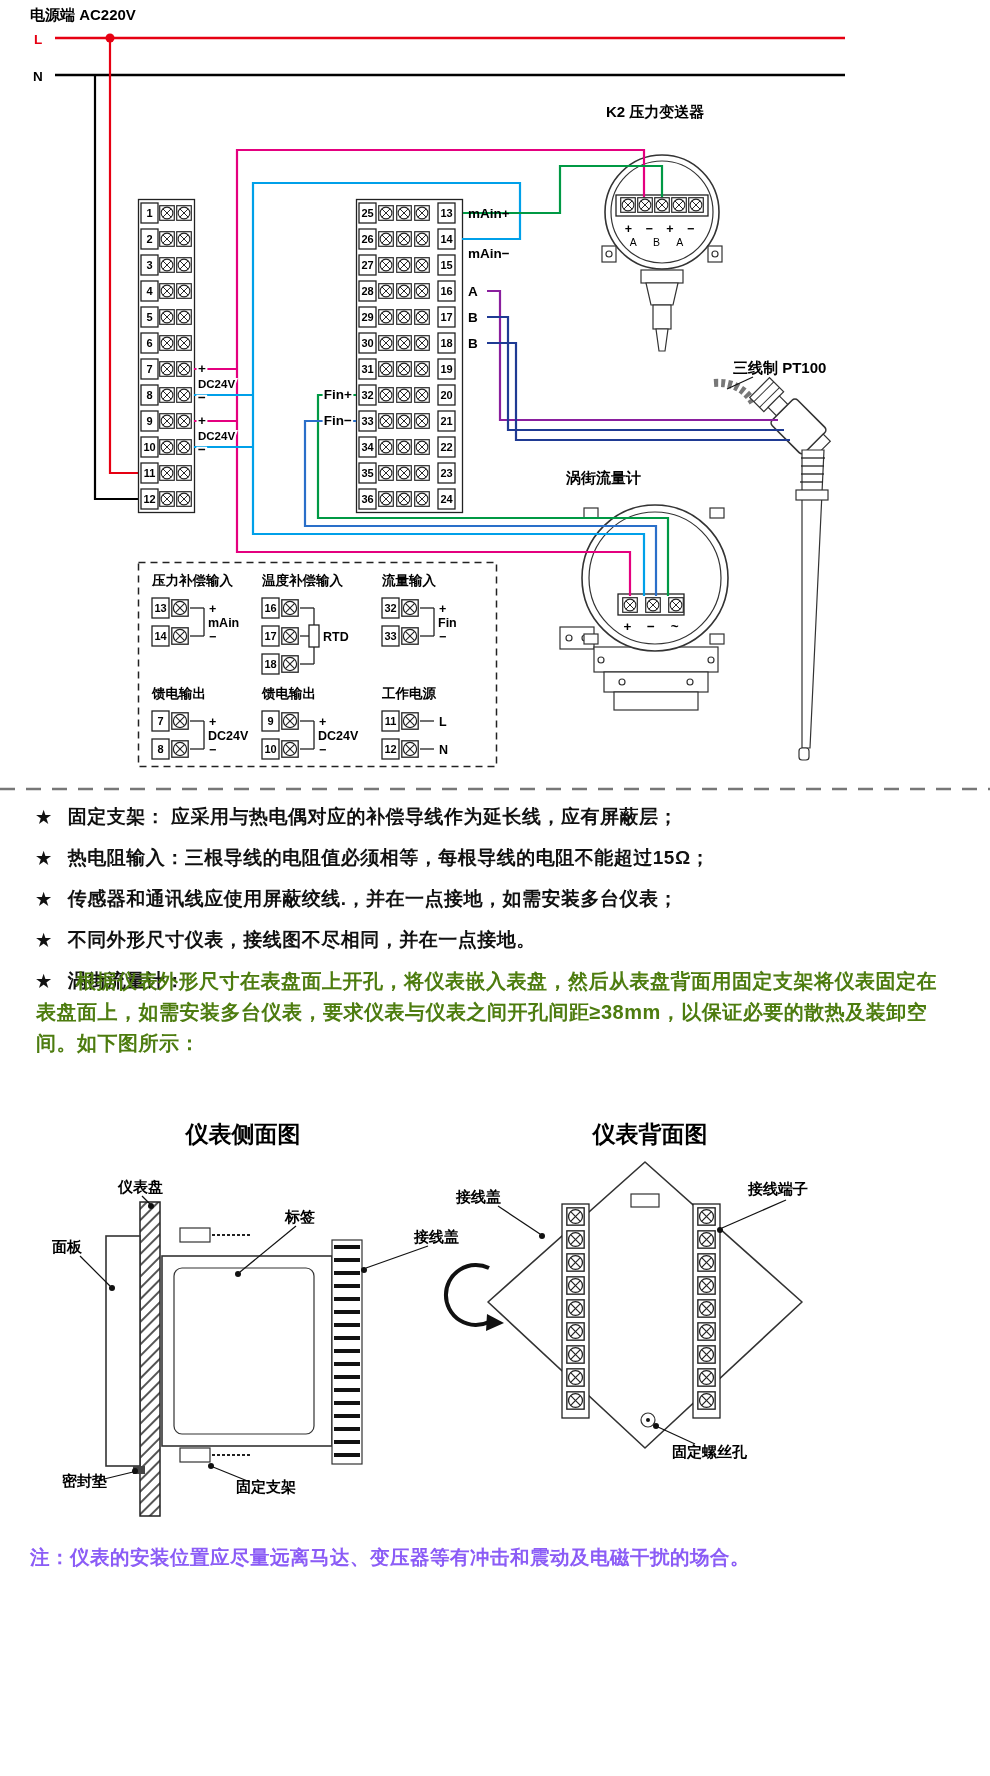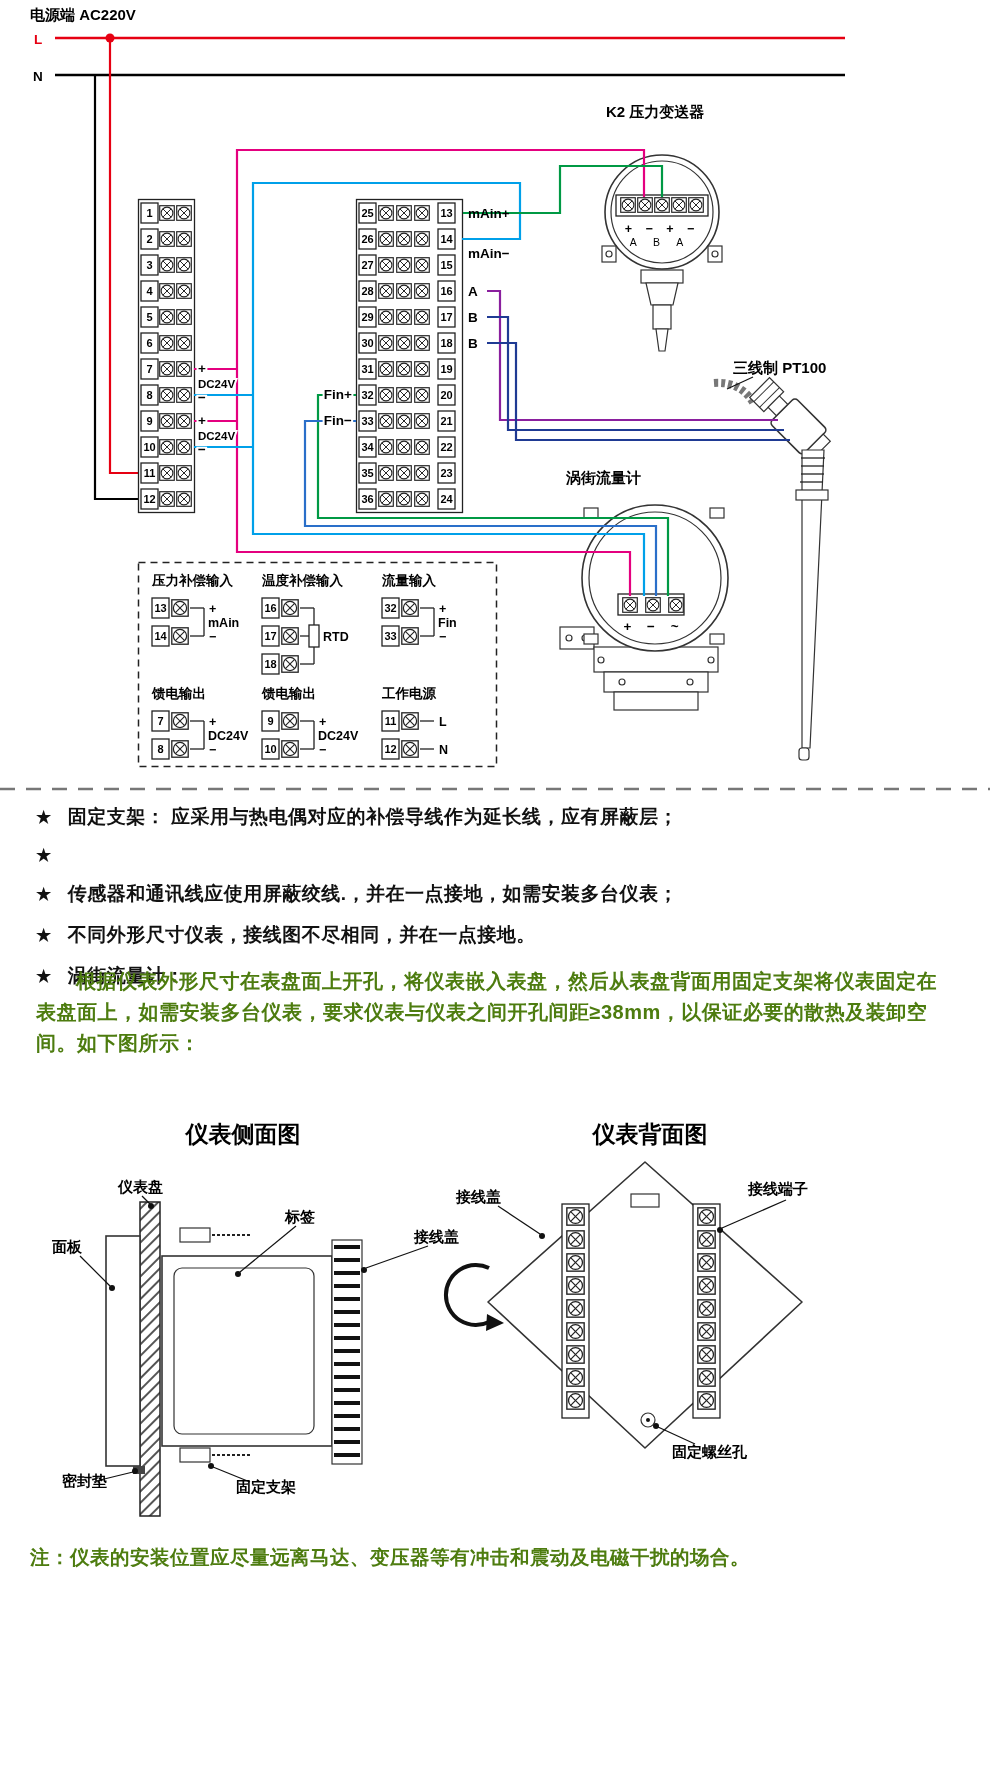--- a/index.html
+++ b/index.html
@@ -4,21 +4,21 @@
 <style>
   html,body{margin:0;padding:0;background:#fff;}
   .page{position:relative;width:990px;height:1776px;background:#fff;font-family:"Liberation Sans",sans-serif;overflow:hidden;}
   .page svg{position:absolute;left:0;}
   #svg-top{top:0;}
   #svg-fig{top:1110px;}
   .notes{position:absolute;left:36px;top:804px;width:920px;}
   .note-row{display:flex;align-items:baseline;gap:16px;font-size:19px;font-weight:700;color:#111;margin-bottom:15px;letter-spacing:.5px;}
   .note-star{font-size:17px;}
   .para{position:absolute;left:36px;top:966px;width:918px;font-size:20px;font-weight:700;color:#4d7c0f;line-height:1.55;text-indent:2em;letter-spacing:.5px;}
-  .footnote{position:absolute;left:30px;top:1544px;font-size:19.5px;font-weight:700;color:#4d7c0f;letter-spacing:.5px;}
+  .footnote{position:absolute;left:30px;top:1544px;font-size:19.5px;font-weight:700;color:#8b5cf6;letter-spacing:.5px;}
   .t15b{font:700 15px "Liberation Sans",sans-serif;}
   .t13b{font:700 13.5px "Liberation Sans",sans-serif;}
   .t12b{font:700 12.5px "Liberation Sans",sans-serif;}
   .t11{font:700 11.5px "Liberation Sans",sans-serif;}
   .t10{font:400 10.5px "Liberation Sans",sans-serif;}
   .tnum{font:700 11px "Liberation Sans",sans-serif;}
   .dt{font:700 13.5px "Li­beration Sans",sans-serif;}
   .sg{font:700 12.5px "Liberation Sans",sans-serif;}
   .ftitle{font:700 23px "Liberation Serif",serif;}
   .flabel{font:700 15px "Liberation Sans",sans-serif;}
@@ -398,20 +398,21 @@
     <line x1="0" y1="789" x2="990" y2="789" stroke="#777" stroke-width="2.5" stroke-dasharray="15 11"></line>
   </svg>
 
   <div class="notes">
     <div class="note-row">
       <span class="note-star">★</span>
       <span>固定支架： 应采用与热电偶对应的补偿导线作为延长线，应有屏蔽层；</span>
     </div>
     <div class="note-row">
       <span class="note-star">★</span>
+      <span>热电阻输入：三根导线的电阻值必须相等，每根导线的电阻不能超过15Ω；</span>
     </div>
     <div class="note-row">
       <span class="note-star">★</span>
       <span>传感器和通讯线应使用屏蔽绞线.，并在一点接地，如需安装多台仪表；</span>
     </div>
     <div class="note-row">
       <span class="note-star">★</span>
       <span>不同外形尺寸仪表，接线图不尽相同，并在一点接地。</span>
     </div>
     <div class="note-row">

